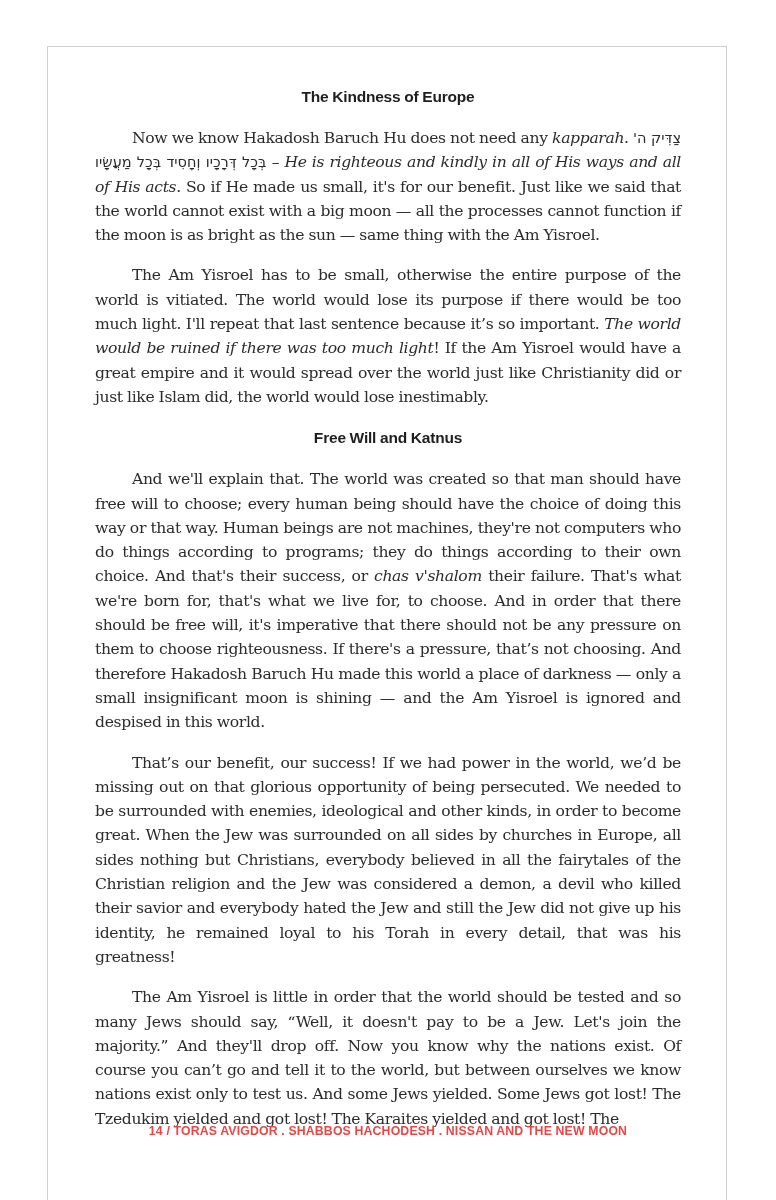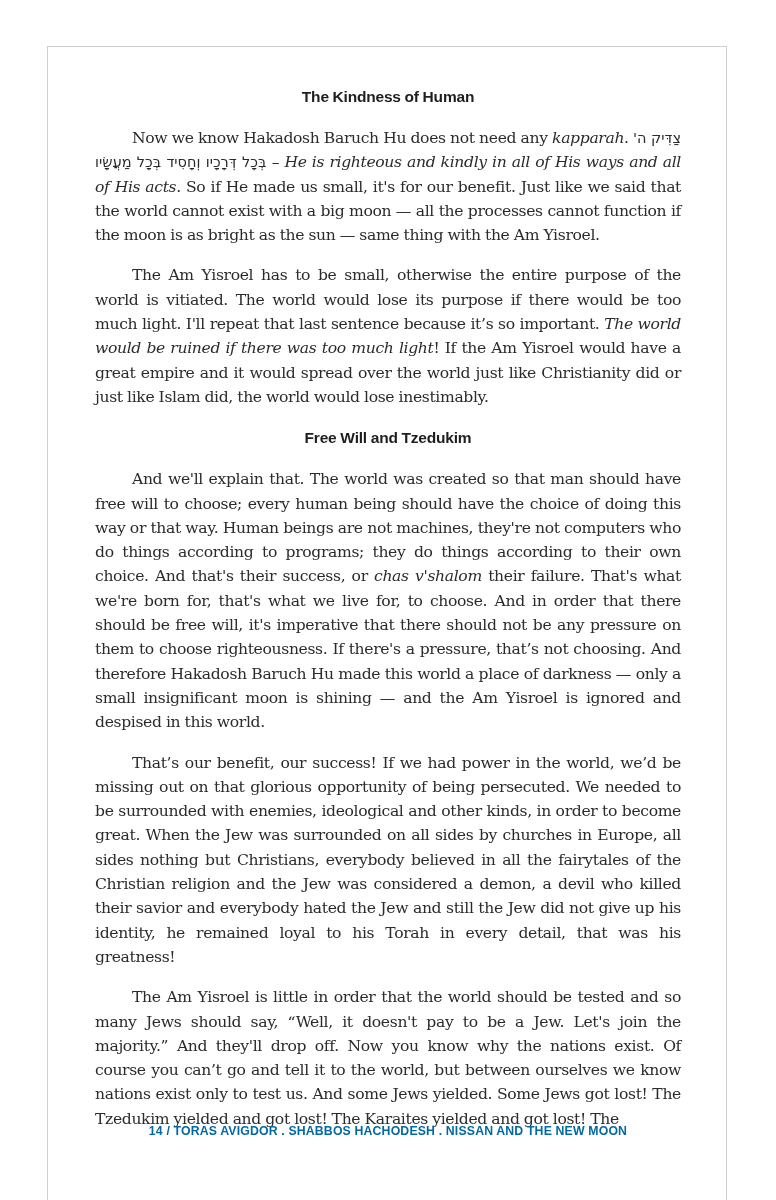--- a/index.html
+++ b/index.html
@@ -65,37 +65,37 @@
     .footer {
       position: absolute;
       left: 0;
       width: 776px;
       top: 1124px;
       text-align: center;
       font-family: "Liberation Sans", "DejaVu Sans", sans-serif;
       font-weight: bold;
       font-size: 12.3px;
       letter-spacing: 0.15px;
-      color: #0369a1;
+      color: #ef4444;
     }
   </style>
 </head>
 <body>
 
 <div class="page"></div>
 
 <div class="content">
 
-  <h2 class="section-title title-1">The Kindness of Human</h2>
+  <h2 class="section-title title-1">The Kindness of Europe</h2>
 
   <p class="para"><span>Now we know Hakadosh Baruch Hu does not need any </span><em>kapparah</em><span>. </span><span class="heb" dir="rtl">צַדִּיק ה' בְּכָל דְּרָכָיו וְחָסִיד בְּכָל מַעֲשָׂיו</span><span> – </span><em>He is righteous and kindly in all of His ways and all of His acts</em><span>. So if He made us small, it's for our benefit. Just like we said that the world cannot exist with a big moon — all the processes cannot function if the moon is as bright as the sun — same thing with the Am Yisroel.</span></p>
 
   <p class="para"><span>The Am Yisroel has to be small, otherwise the entire purpose of the world is vitiated. The world would lose its purpose if there would be too much light. I'll repeat that last sentence because it’s so important. </span><em>The world would be ruined if there was too much light</em><span>! If the Am Yisroel would have a great empire and it would spread over the world just like Christianity did or just like Islam did, the world would lose inestimably.</span></p>
 
-  <h2 class="section-title title-2">Free Will and Tzedukim</h2>
+  <h2 class="section-title title-2">Free Will and Katnus</h2>
 
   <p class="para"><span>And we'll explain that. The world was created so that man should have free will to choose; every human being should have the choice of doing this way or that way. Human beings are not machines, they're not computers who do things according to programs; they do things according to their own choice. And that's their success, or </span><em>chas v'shalom</em><span> their failure. That's what we're born for, that's what we live for, to choose. And in order that there should be free will, it's imperative that there should not be any pressure on them to choose righteousness. If there's a pressure, that’s not choosing. And therefore Hakadosh Baruch Hu made this world a place of darkness — only a small insignificant moon is shining — and the Am Yisroel is ignored and despised in this world.</span></p>
 
   <p class="para">That’s our benefit, our success! If we had power in the world, we’d be missing out on that glorious opportunity of being persecuted. We needed to be surrounded with enemies, ideological and other kinds, in order to become great. When the Jew was surrounded on all sides by churches in Europe, all sides nothing but Christians, everybody believed in all the fairytales of the Christian religion and the Jew was considered a demon, a devil who killed their savior and everybody hated the Jew and still the Jew did not give up his identity, he remained loyal to his Torah in every detail, that was his greatness!</p>
 
   <p class="para">The Am Yisroel is little in order that the world should be tested and so many Jews should say, “Well, it doesn't pay to be a Jew. Let's join the majority.” And they'll drop off. Now you know why the nations exist. Of course you can’t go and tell it to the world, but between ourselves we know nations exist only to test us. And some Jews yielded. Some Jews got lost! The Tzedukim yielded and got lost! The Karaites yielded and got lost! The</p>
 
 </div>
 
 <div class="footer">14 / TORAS AVIGDOR . SHABBOS HACHODESH . NISSAN AND THE NEW MOON</div>

